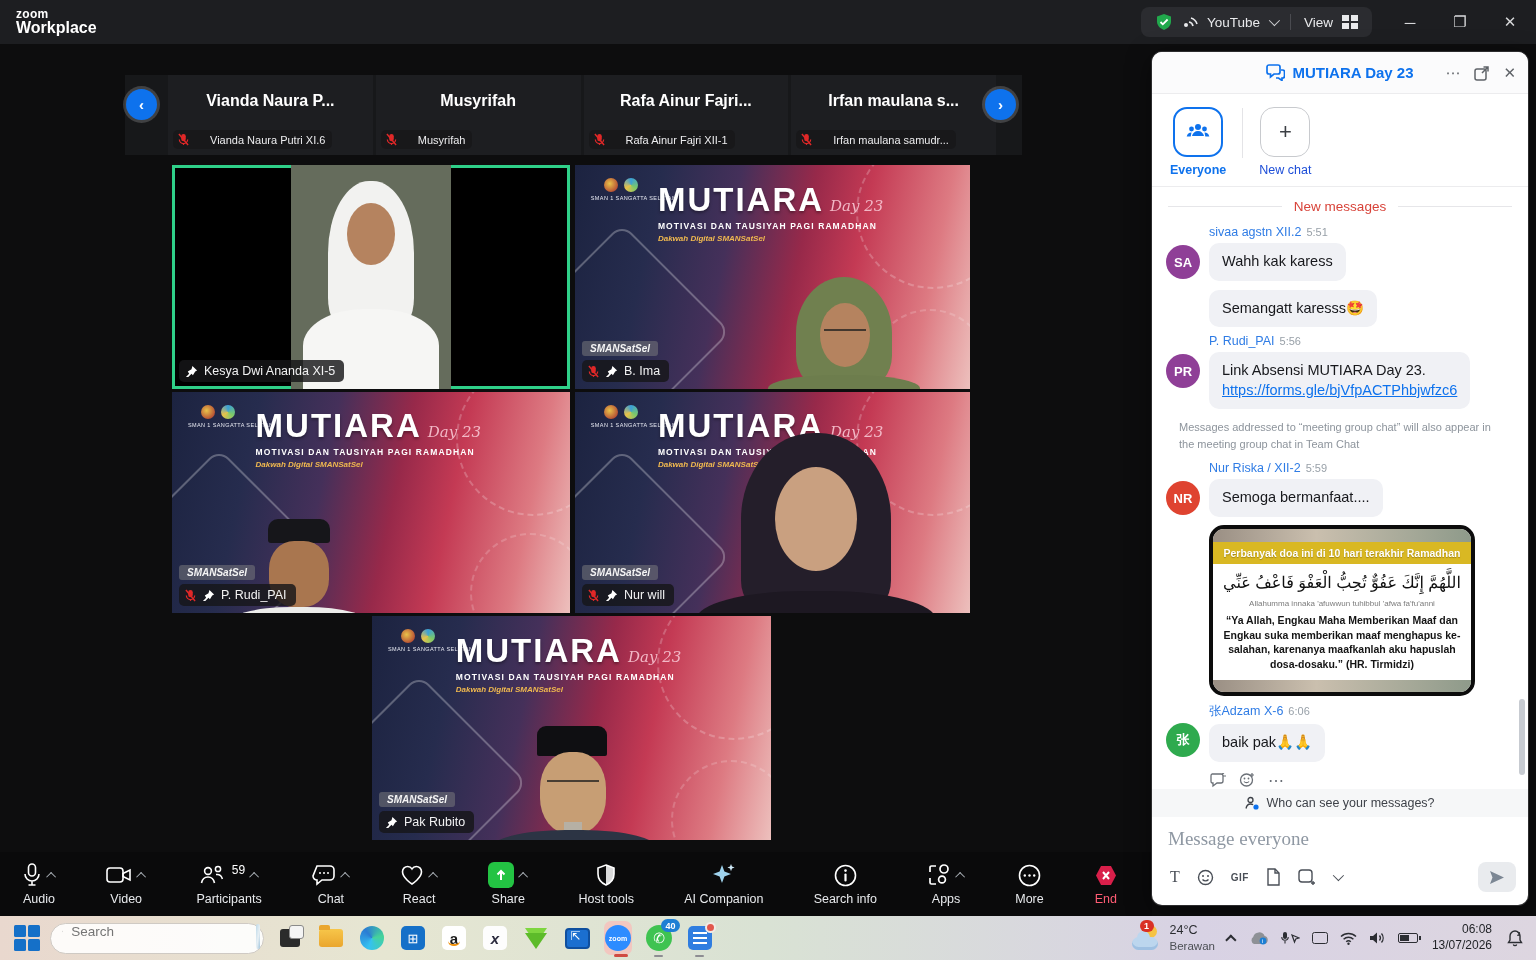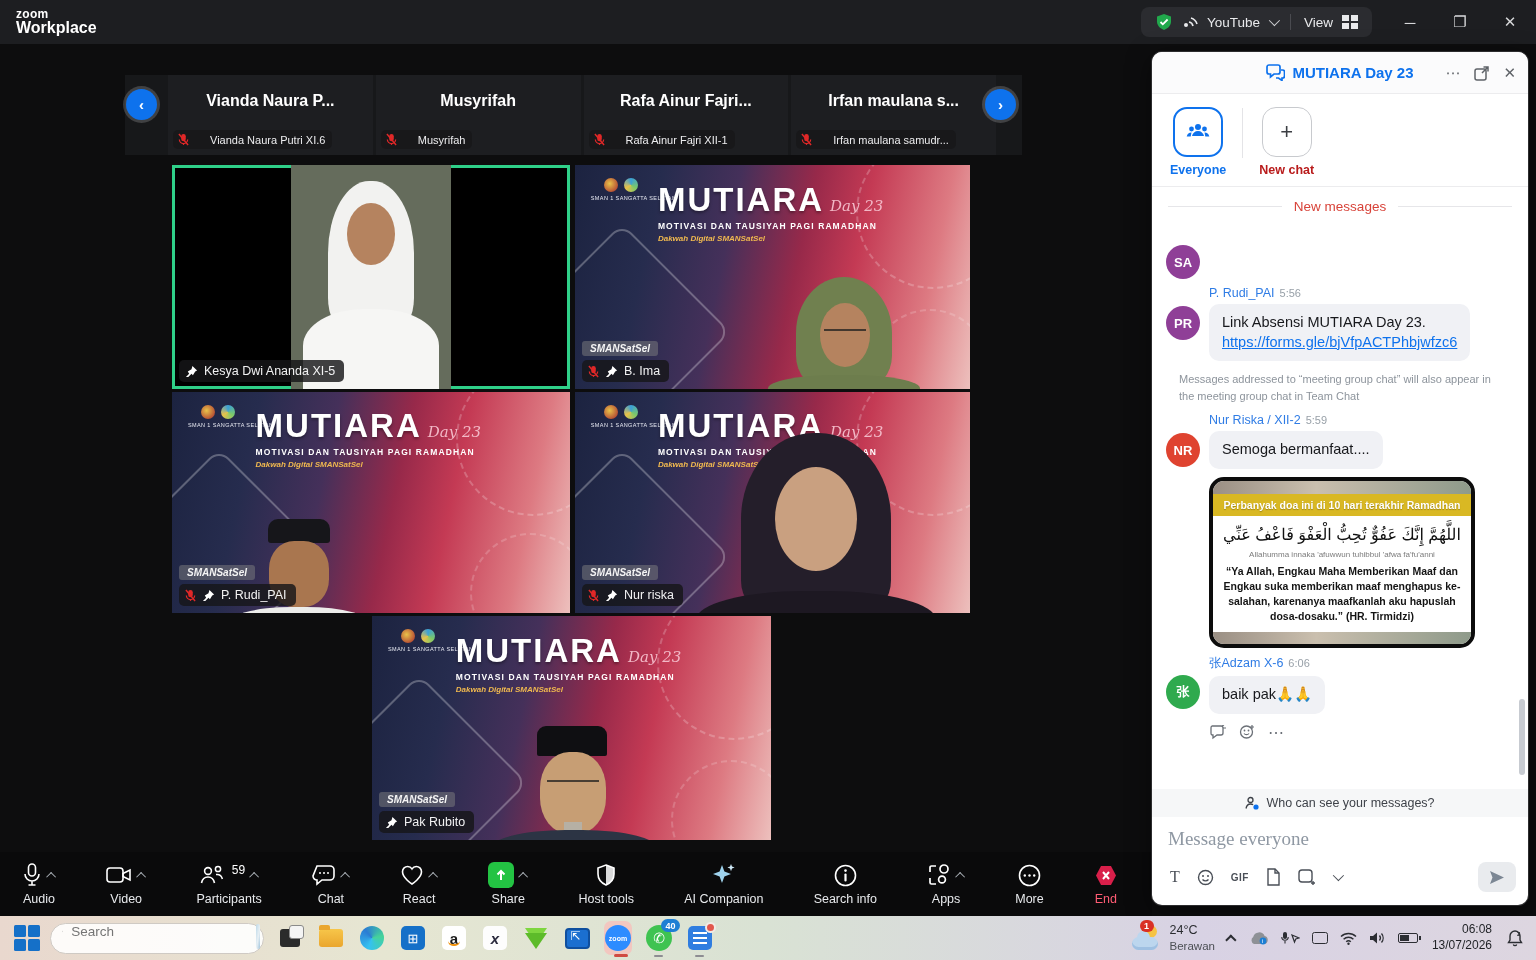--- a/index.html
+++ b/index.html
@@ -77,21 +77,21 @@
   .chat { position:absolute; left:1152px; top:52px; width:376px; height:853px; background:#ffffff; border-radius:10px; z-index:6; display:flex; flex-direction:column; box-shadow:0 0 0 1px #2c2c2e, 0 6px 24px rgba(0,0,0,.5); overflow:hidden; }
   .chat-header { position:relative; height:42px; border-bottom:1px solid #ececee; display:flex; align-items:center; justify-content:center; background:#fbfbfc; flex:0 0 auto; }
   .chat-title { display:flex; align-items:center; gap:7px; color:#0E72ED; font-size:15px; font-weight:bold; }
   .chat-hicons { position:absolute; right:12px; top:0; height:42px; display:flex; align-items:center; gap:14px; color:#5f6368; font-size:15px; }
   .chat-tabs { display:flex; align-items:flex-start; gap:16px; padding:13px 18px 9px; border-bottom:1px solid #ececee; flex:0 0 auto; }
   .tabbtn { display:flex; flex-direction:column; align-items:center; gap:6px; }
   .tab-ic { width:50px; height:50px; border-radius:14px; display:flex; align-items:center; justify-content:center; }
   .tab-everyone .tab-ic { border:2.5px solid #0E72ED; }
   .tab-everyone .tab-lbl { color:#0E72ED; font-weight:bold; font-size:12.5px; }
   .tab-new .tab-ic { border:1.5px solid #c8cace; color:#3c3f44; font-size:22px; }
-  .tab-new .tab-lbl { color:#b91c1c; font-size:12.5px;font-weight:bold; }
+  .tab-new .tab-lbl { color:#1d4ed8; font-size:12.5px; }
   .tab-sep { width:1px; height:50px; background:#e4e4e7; margin-top:1px; }
 
   .chat-scroll { flex:1 1 auto; overflow:hidden; padding:6px 0 0; position:relative; }
   .nm-divider { display:flex; align-items:center; margin:6px 16px 4px; }
   .nm-divider .line { flex:1; height:1px; background:#e6e6e9; }
   .nm-divider .lbl { color:#d84339; font-size:13.5px; padding:0 12px; }
   .mgroup { display:flex; gap:9px; padding:7px 14px 0; }
   .avatar { width:34px; height:34px; border-radius:50%; color:#fff; font-size:13px; font-weight:bold; display:flex; align-items:center; justify-content:center; flex:0 0 auto; margin-top:20px; }
   .av-sa,.av-pr { background:#8f3f97; }
   .av-nr { background:#df4330; }
@@ -377,21 +377,21 @@
     <div class="watermark">SMANSatSel</div>
     <div class="tile-label">
       <svg class="ic" width="11" height="13" viewBox="0 0 12 14">
           <rect x="3.5" y="1" width="5" height="8" rx="2.5" fill="#e02828"></rect>
           <path d="M1.5 7a4.5 4.5 0 0 0 9 0M6 11v2" stroke="#e02828" stroke-width="1.4" fill="none"></path>
           <line x1="1" y1="1" x2="11" y2="13" stroke="#e02828" stroke-width="1.6"></line>
         </svg>
       <svg class="ic" width="13" height="13" viewBox="0 0 14 14">
           <path d="M8 1l5 5-2 1-2.5 4L7 9.5 3.5 13 1 13l3.5-3.5L3 7l4-2.5z" fill="#fff"></path>
         </svg>
-      <span>Nur riska</span>
+      <span>Nur will</span>
     </div>
   </div>
 
   <div class="tile t5">
     <div class="mutiara">
       <div class="mandala2"></div>
       <div class="m-logos">
         <div class="logo-dots">
             <div class="logo-a"></div>
             <div class="logo-b"></div>
@@ -591,20 +591,25 @@
 
     <div class="chat-scroll">
       <div class="nm-divider">
         <div class="line"></div>
           <span class="lbl">New messages</span>
           <div class="line"></div>
       </div>
 
       <div class="mgroup">
         <div class="avatar av-sa">SA</div>
+        <div class="mbody">
+          <div class="mmeta"><span class="mname">sivaa agstn XII.2</span><span class="mtime">5:51</span></div>
+          <div class="bubble">Wahh kak karess</div>
+          <div class="bubble">Semangatt karesss🤩</div>
+        </div>
       </div>
 
       <div class="mgroup">
         <div class="avatar av-pr">PR</div>
         <div class="mbody">
           <div class="mmeta"><span class="mname">P. Rudi_PAI</span><span class="mtime">5:56</span></div>
           <div class="bubble"><span>Link Absensi MUTIARA Day 23.</span><br><a href="#">https://forms.gle/bjVfpACTPhbjwfzc6</a></div>
         </div>
       </div>
 

